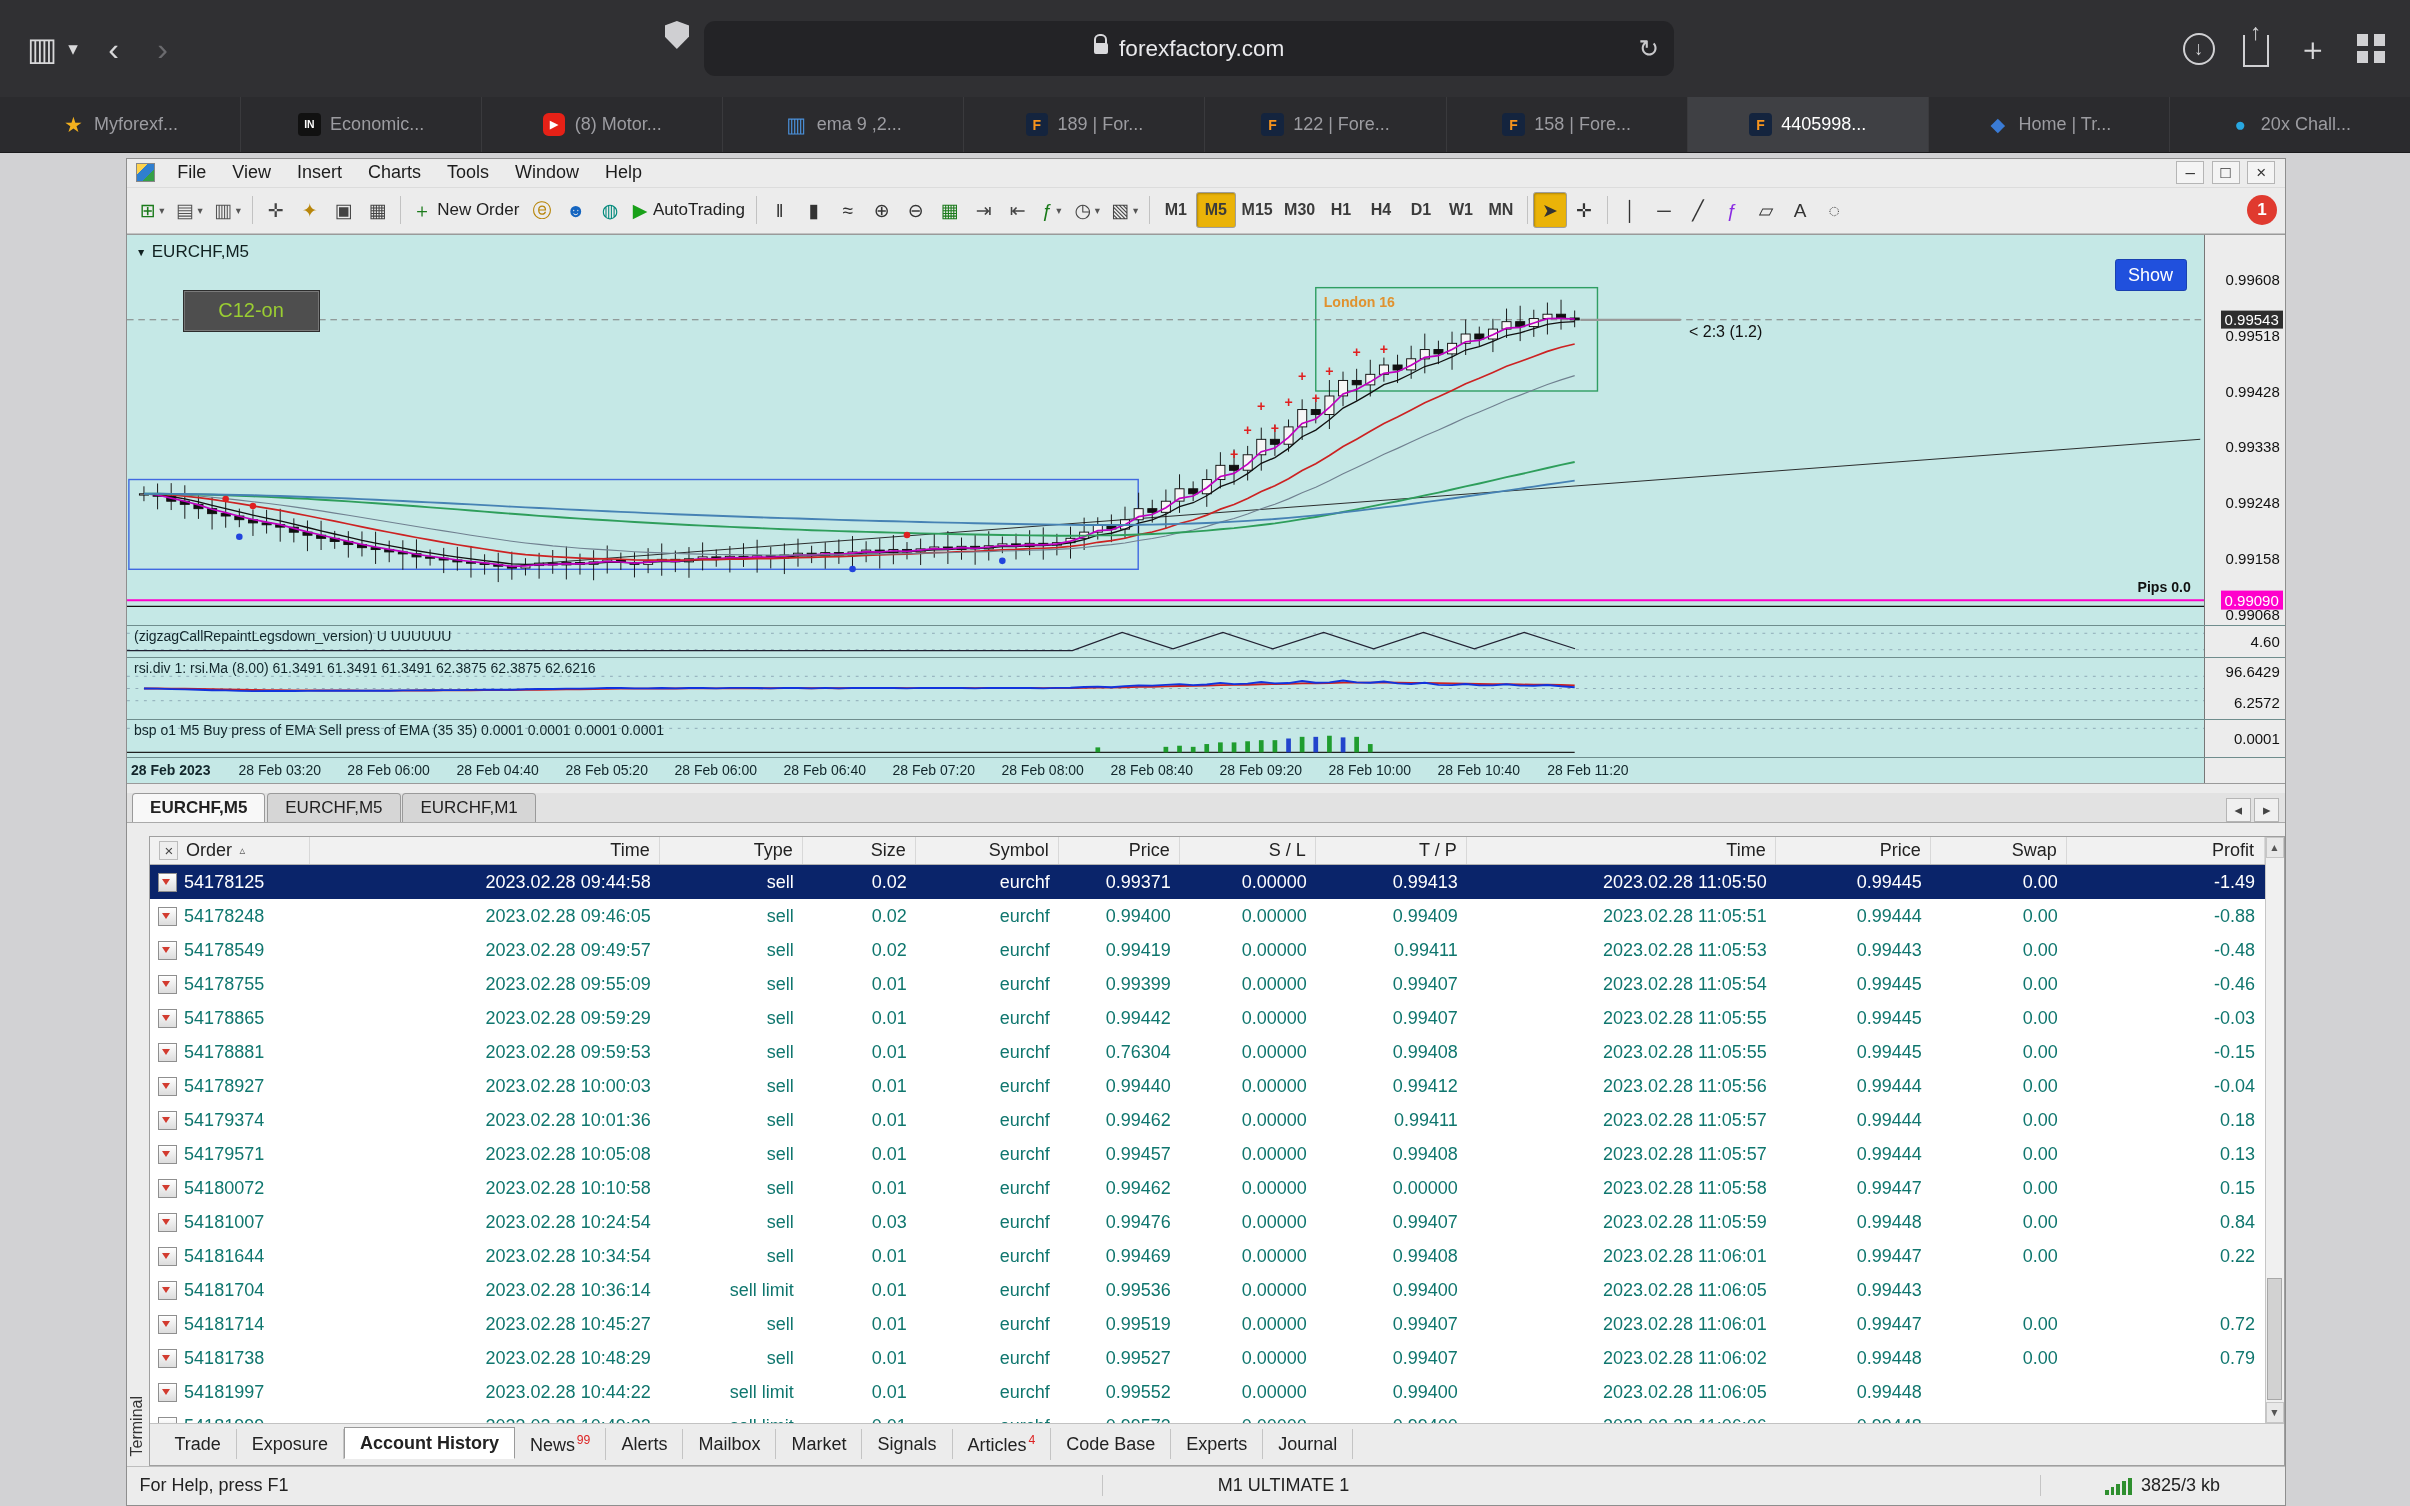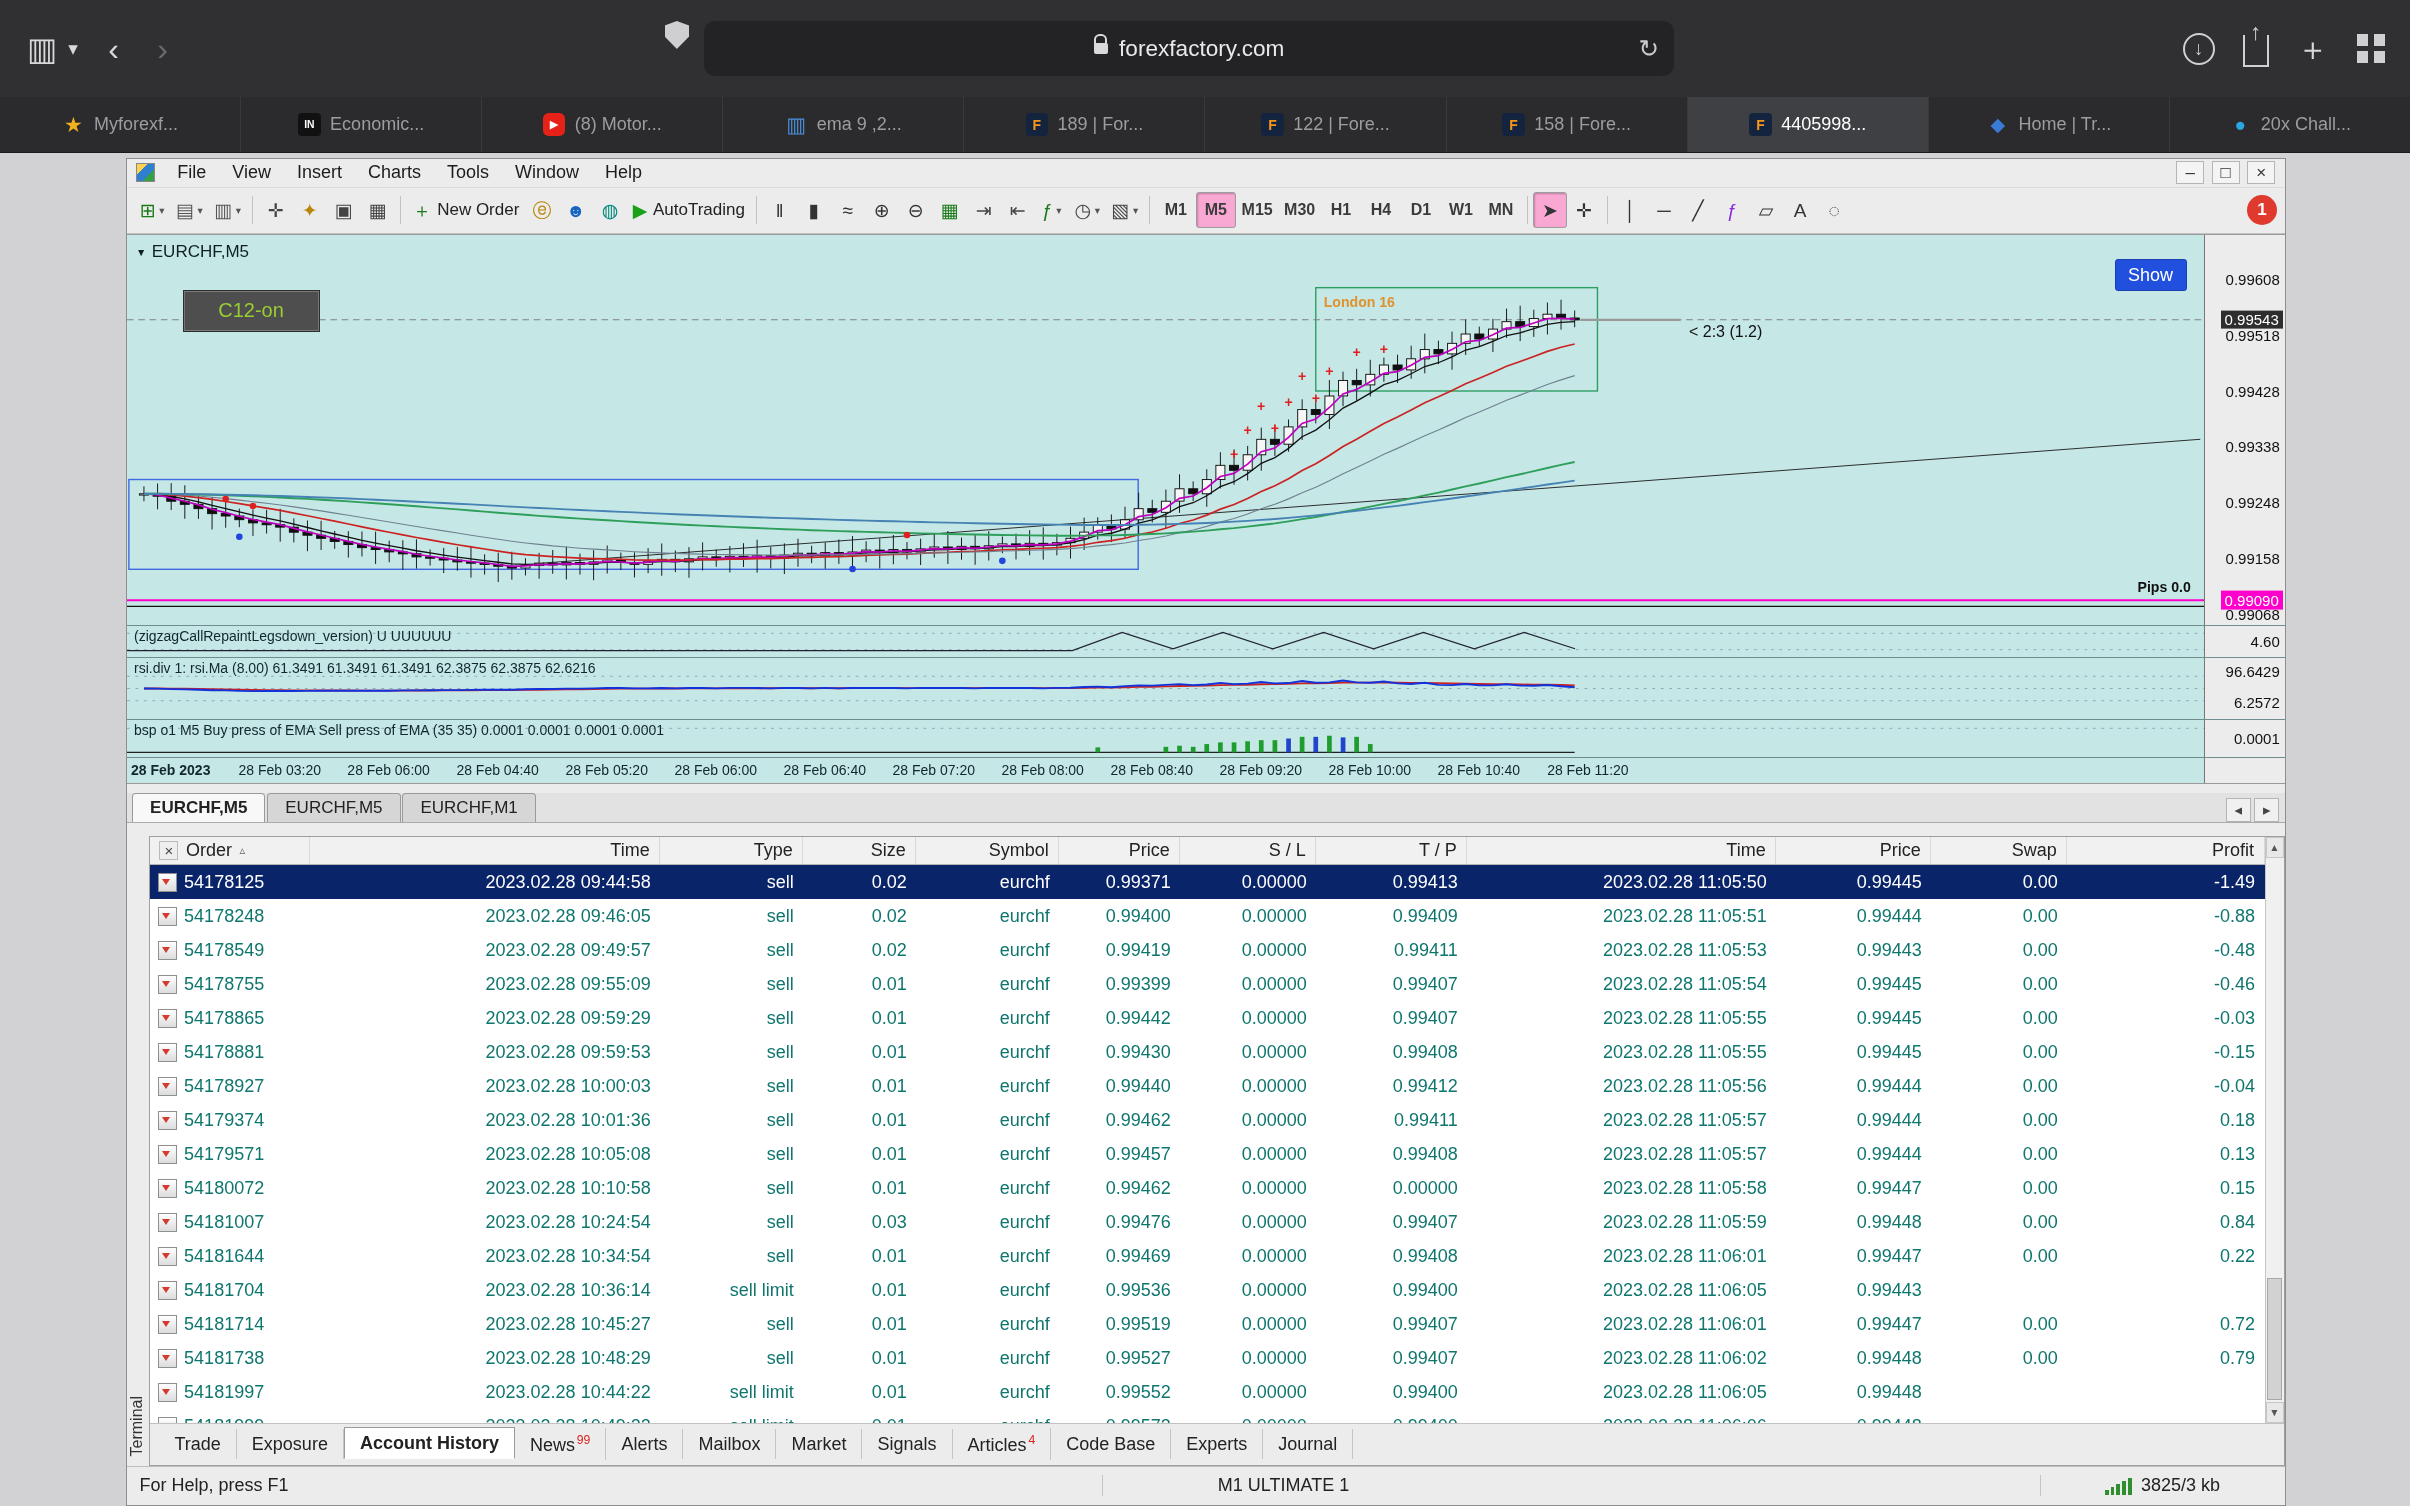--- a/index.html
+++ b/index.html
@@ -47,21 +47,21 @@
   .menus{display:flex}
   .menu-item{padding:1.9px 13px;cursor:default}
   .win-controls{margin-left:auto;display:flex;gap:7.5px}
   .wc{width:28px;height:22.6px;display:flex;align-items:center;justify-content:center;font-size:17px;color:#333;border:0.9px solid #b5b5b5;background:#f4f4f4}
 
   .toolbar{height:47px;display:flex;align-items:center;padding:0 7.5px;border-top:0.9px solid #dcdcdc;border-bottom:0.9px solid #c2c2c2;background:#ececec}
   .tbn{min-width:34px;height:36px;display:inline-flex;align-items:center;justify-content:center;gap:5.6px;font-size:19px;padding:0 4.7px;border:0.9px solid transparent;border-radius:2.8px;color:#333;cursor:default}
   .tbn .g{line-height:1}
   .tbn .blabel{font-size:17px;color:#222}
   .tbn .dd{font-size:10.4px;color:#555;margin-left:-1.9px}
-  .tbn.on{background:#f9a8d4;border-color:#9e9e9e;box-shadow:inset 0.9px 0.9px 1.9px rgba(0,0,0,.25)}
+  .tbn.on{background:#eab308;border-color:#9e9e9e;box-shadow:inset 0.9px 0.9px 1.9px rgba(0,0,0,.25)}
   .tbn.tf{font-size:16px;font-weight:bold;color:#3b3b3b;min-width:40px}
   .tsep{width:0.9px;height:28px;background:#c2c2c2;margin:0 5.6px;align-self:center}
   .badge{margin-left:auto;width:30px;height:30px;border-radius:50%;background:#e03a2f;color:#fff;font-size:17px;font-weight:bold;display:flex;align-items:center;justify-content:center}
 
   
   .chart-stack{border-top:0.9px solid #9a9a9a;border-bottom:0.9px solid #9a9a9a}
   .crow{display:flex;position:relative}
   .row-main{height:390px}
   .row-s1{height:32px}.row-s2{height:62px}.row-s3{height:38px}.row-ax{height:26px}
   .crow.sub,.crow.axisrow{border-top:0.9px solid #6f8d8d}
@@ -793,21 +793,21 @@
                     <span class="td">0.99445</span>
                     <span class="td">0.00</span>
                     <span class="td">-0.03</span>
                   </div>
                   <div class="trow">
                     <span class="td first"><span class="doc-ic"></span>54178881</span>
                     <span class="td">2023.02.28 09:59:53</span>
                     <span class="td">sell</span>
                     <span class="td">0.01</span>
                     <span class="td">eurchf</span>
-                    <span class="td">0.99430</span>
+                    <span class="td">0.76304</span>
                     <span class="td">0.00000</span>
                     <span class="td">0.99408</span>
                     <span class="td">2023.02.28 11:05:55</span>
                     <span class="td">0.99445</span>
                     <span class="td">0.00</span>
                     <span class="td">-0.15</span>
                   </div>
                   <div class="trow">
                     <span class="td first"><span class="doc-ic"></span>54178927</span>
                     <span class="td">2023.02.28 10:00:03</span>

